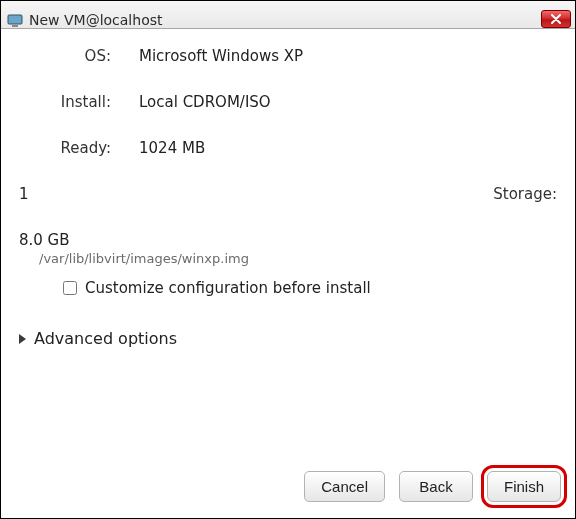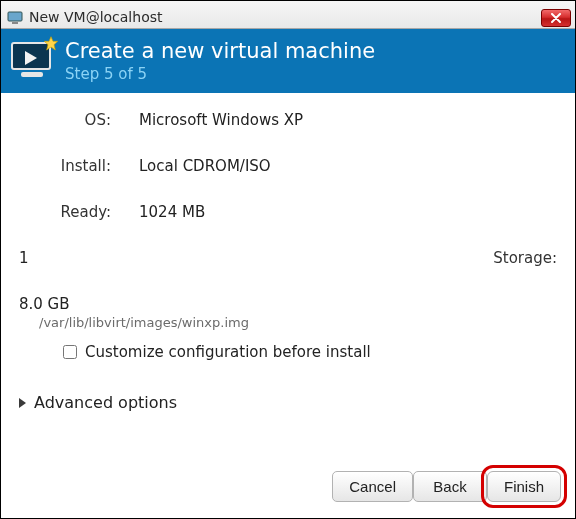--- a/index.html
+++ b/index.html
@@ -17,22 +17,22 @@
     border: 1px solid #000;
     display: flex;
     flex-direction: column;
     background: #fff;
   }
   .titlebar {
     height: 28px;
     background: linear-gradient(to bottom, #f6f6f6 0%, #e9e9e9 100%);
     border-bottom: 1px solid #a7a7a7;
     display: flex;
-    align-items: flex-start;
-    padding: 8px 4px 0 6px;
+    align-items: flex-end;
+    padding: 16px 4px 0 6px;
   }
   .titlebar .app-icon {
     width: 16px; height: 16px;
     margin-right: 6px;
     display: inline-flex; align-items:center; justify-content:center;
   }
   .titlebar .title {
     flex: 1;
     color: #2b2b2b;
     font-size: 14px;
@@ -142,20 +142,21 @@
     width: 0; height: 0;
     border-top: 5px solid transparent;
     border-bottom: 5px solid transparent;
     border-left: 7px solid #3a3a3a;
     margin-right: 8px;
   }
   .footer {
     padding: 12px 14px 16px;
     display: flex;
     justify-content: flex-end;
+    gap: 14px;
   }
   .btn {
     min-width: 74px;
     padding: 6px 16px;
     font-size: 15px;
     color: #222;
     background: linear-gradient(to bottom, #ffffff 0%, #f0f0f0 60%, #e6e6e6 100%);
     border: 1px solid #b2b2b2;
     border-radius: 5px;
     cursor: pointer;
@@ -180,33 +181,20 @@
         </svg>
     </span>
     <span class="title">New VM@localhost</span>
     <span class="close-btn">
       <svg viewBox="0 0 10 10">
         <path d="M1 1 L9 9 M9 1 L1 9" stroke="#fff" stroke-width="2" stroke-linecap="round"></path>
       </svg>
     </span>
   </div>
 
-  <div class="header">
-    <div class="vm-icon">
-      <div class="monitor"></div>
-      <div class="stand"></div>
-      <svg class="star" viewBox="0 0 24 24">
-        <polygon points="12,1 15,8 22,8 16.5,13 18.5,21 12,16.5 5.5,21 7.5,13 2,8 9,8" fill="#ffd54a" stroke="#c9a200" stroke-width="1"></polygon>
-      </svg>
-    </div>
-    <div>
-      <h1>Create a new virtual machine</h1>
-      <div class="step">Step 5 of 5</div>
-    </div>
-  </div>
 
   <div class="body">
 
     <div class="spec-table">
       <div class="label">OS:</div>
       <div class="value">Microsoft Windows XP</div>
 
       <div class="label">Install:</div>
       <div class="value">Local CDROM/ISO</div>
 

